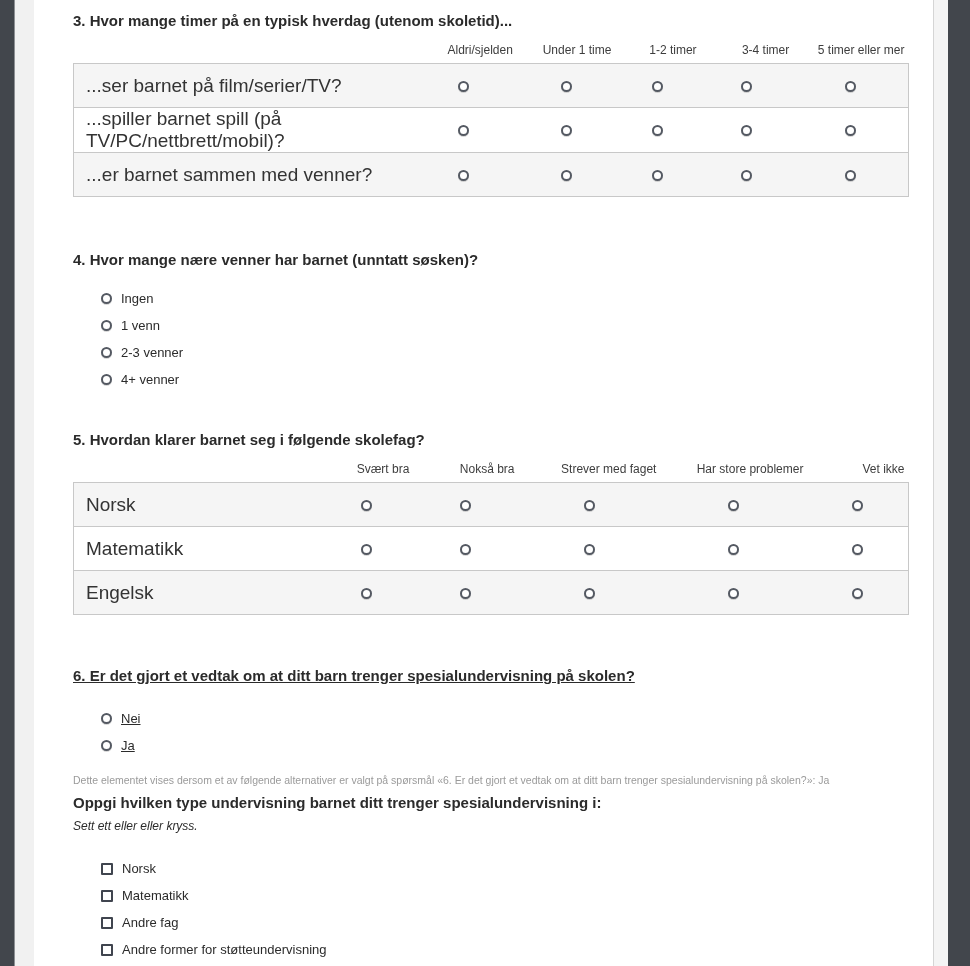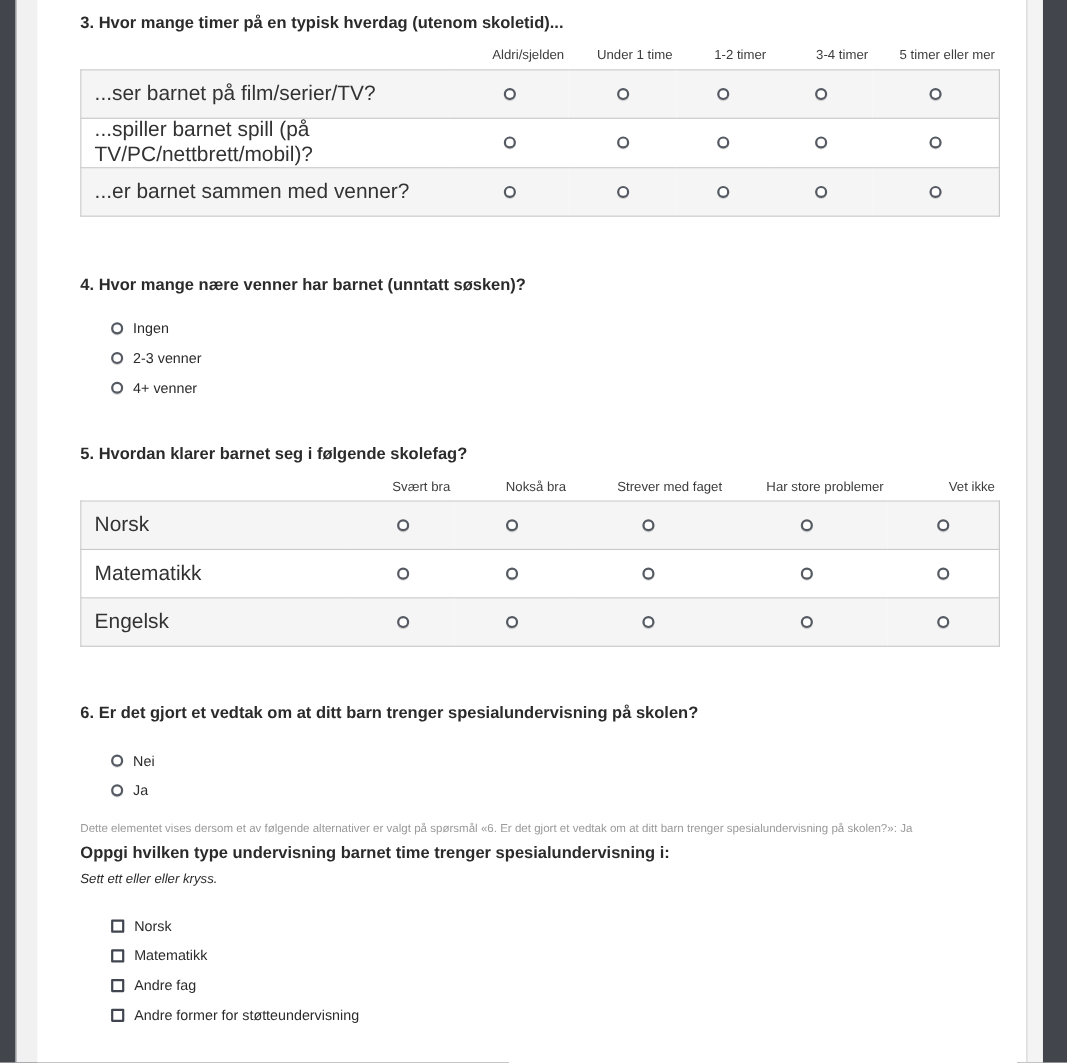--- a/index.html
+++ b/index.html
@@ -19,21 +19,21 @@
     background: #f4f4f4; border-left: 1px solid #d5d5d5;
   }
   .panel {
     position: absolute; left: 19px; top: 0; width: 900px; height: 966px;
     background: #ffffff;
     padding: 12px 38px 0 39px;
   }
   .q-title { font-size: 15px; font-weight: bold; color: #2b2b2b; line-height: 18px; }
   .sec-q4 { margin-top: 54px; }
   .sec-q5 { margin-top: 38px; }
-  .sec-q6 { margin-top: 52px; }
+  .sec-q6 { margin-top: 52px; text-decoration: underline; }
 
   table.matrix { width: 836px; border-collapse: collapse; table-layout: fixed; }
   table.matrix thead th {
     font-size: 12px; font-weight: normal; color: #3d3d3d;
     padding: 13px 4px 6px; text-align: right; white-space: nowrap;
     background: transparent; border: none; overflow: visible;
   }
   table.matrix thead th.corner { padding: 0; }
   table.matrix tbody tr { border: 1px solid #c8c8c8; height: 44px; }
   table.matrix tbody tr:nth-child(odd) { background: #f5f5f5; }
@@ -126,20 +126,24 @@
     <section class="sec-q4">
       <div class="q-title">4. Hvor mange nære venner har barnet (unntatt søsken)?</div>
       <div class="options">
 
       <div class="option">
           <span class="radio"></span>
           <span class="option-label">Ingen</span>
         </div>
           <div class="option">
           <span class="radio"></span>
+          <span class="option-label">1 venn</span>
+        </div>
+          <div class="option">
+          <span class="radio"></span>
           <span class="option-label">2-3 venner</span>
         </div>
           <div class="option">
           <span class="radio"></span>
           <span class="option-label">4+ venner</span>
         </div>
         </div>
     </section>
 
     <section class="sec-q5">
@@ -204,21 +208,21 @@
         </div>
           <div class="option">
           <span class="radio"></span>
           <span class="option-label">Ja</span>
         </div>
         </div>
     </section>
 
     <section>
       <div class="visibility-note">Dette elementet vises dersom et av følgende alternativer er valgt på spørsmål «6. Er det gjort et vedtak om at ditt barn trenger spesialundervisning på skolen?»: Ja</div>
-      <div class="cond-title q-title">Oppgi hvilken type undervisning barnet time trenger spesialundervisning i:</div>
+      <div class="cond-title q-title">Oppgi hvilken type undervisning barnet ditt trenger spesialundervisning i:</div>
       <div class="cond-instruction">Sett ett eller eller kryss.</div>
       <div class="options cond-options">
 
       <div class="option">
           <span class="checkbox"></span>
           <span class="option-label">Norsk</span>
         </div>
           <div class="option">
           <span class="checkbox"></span>
           <span class="option-label">Matematikk</span>

